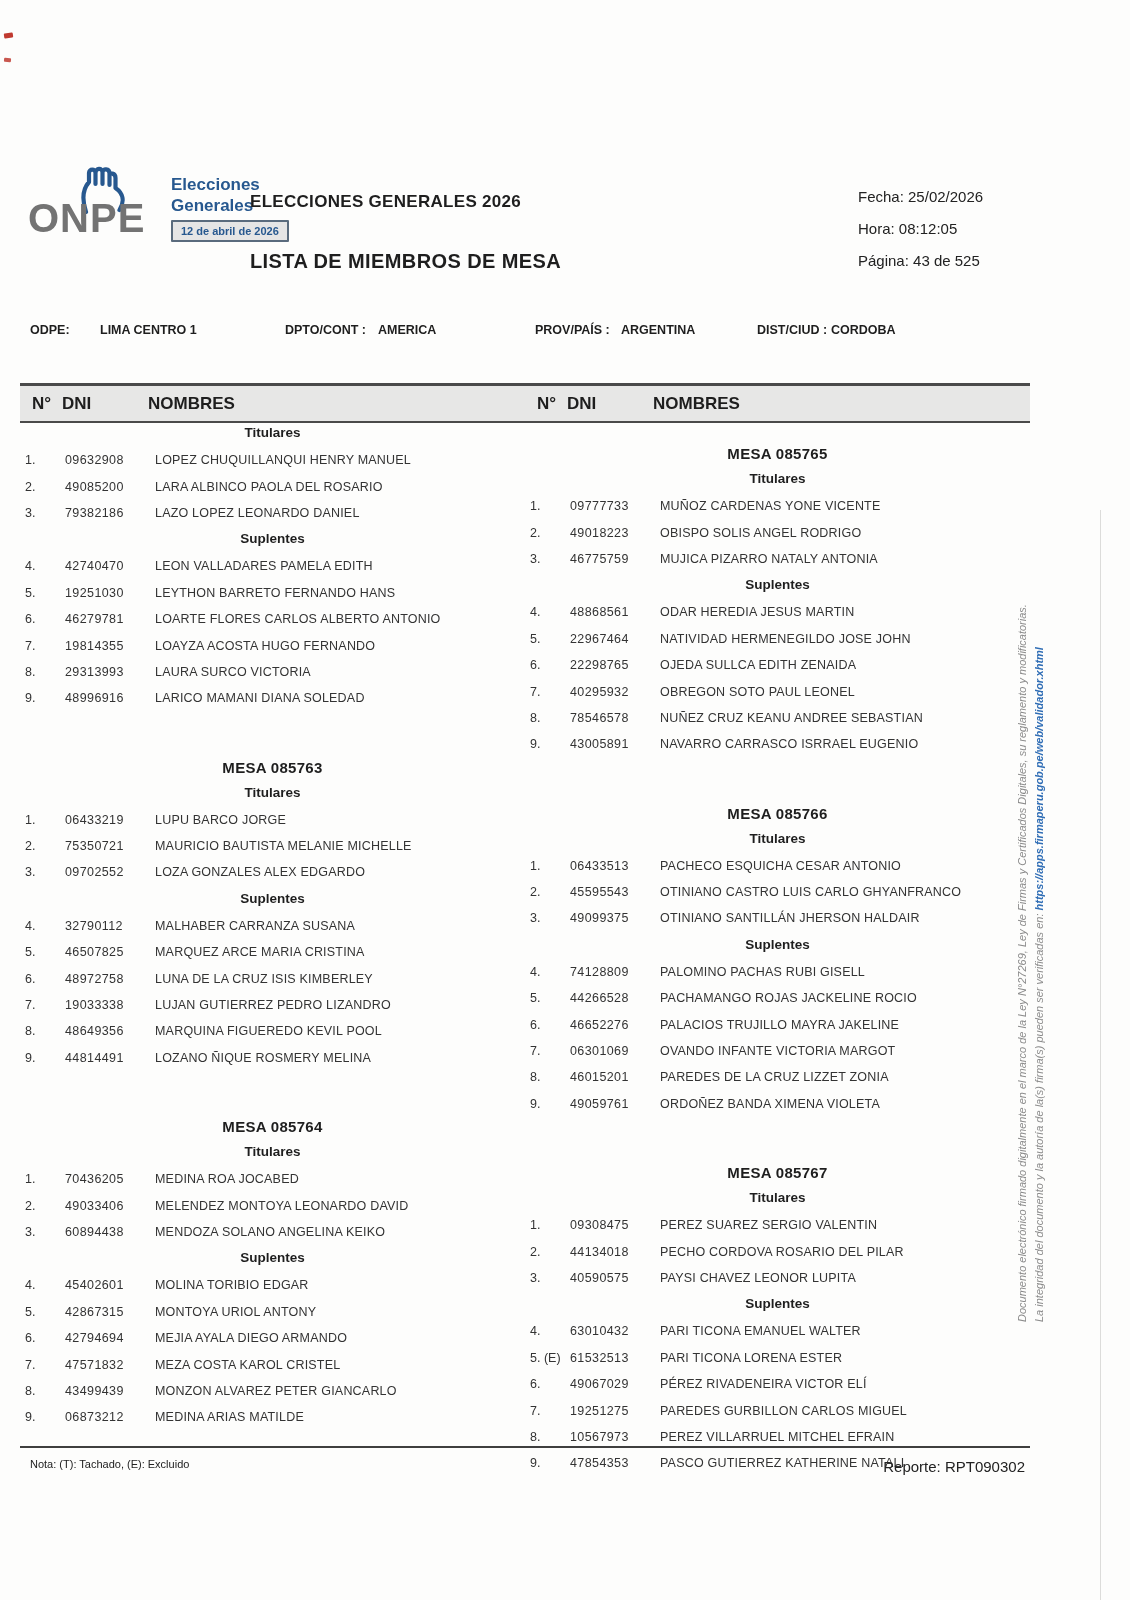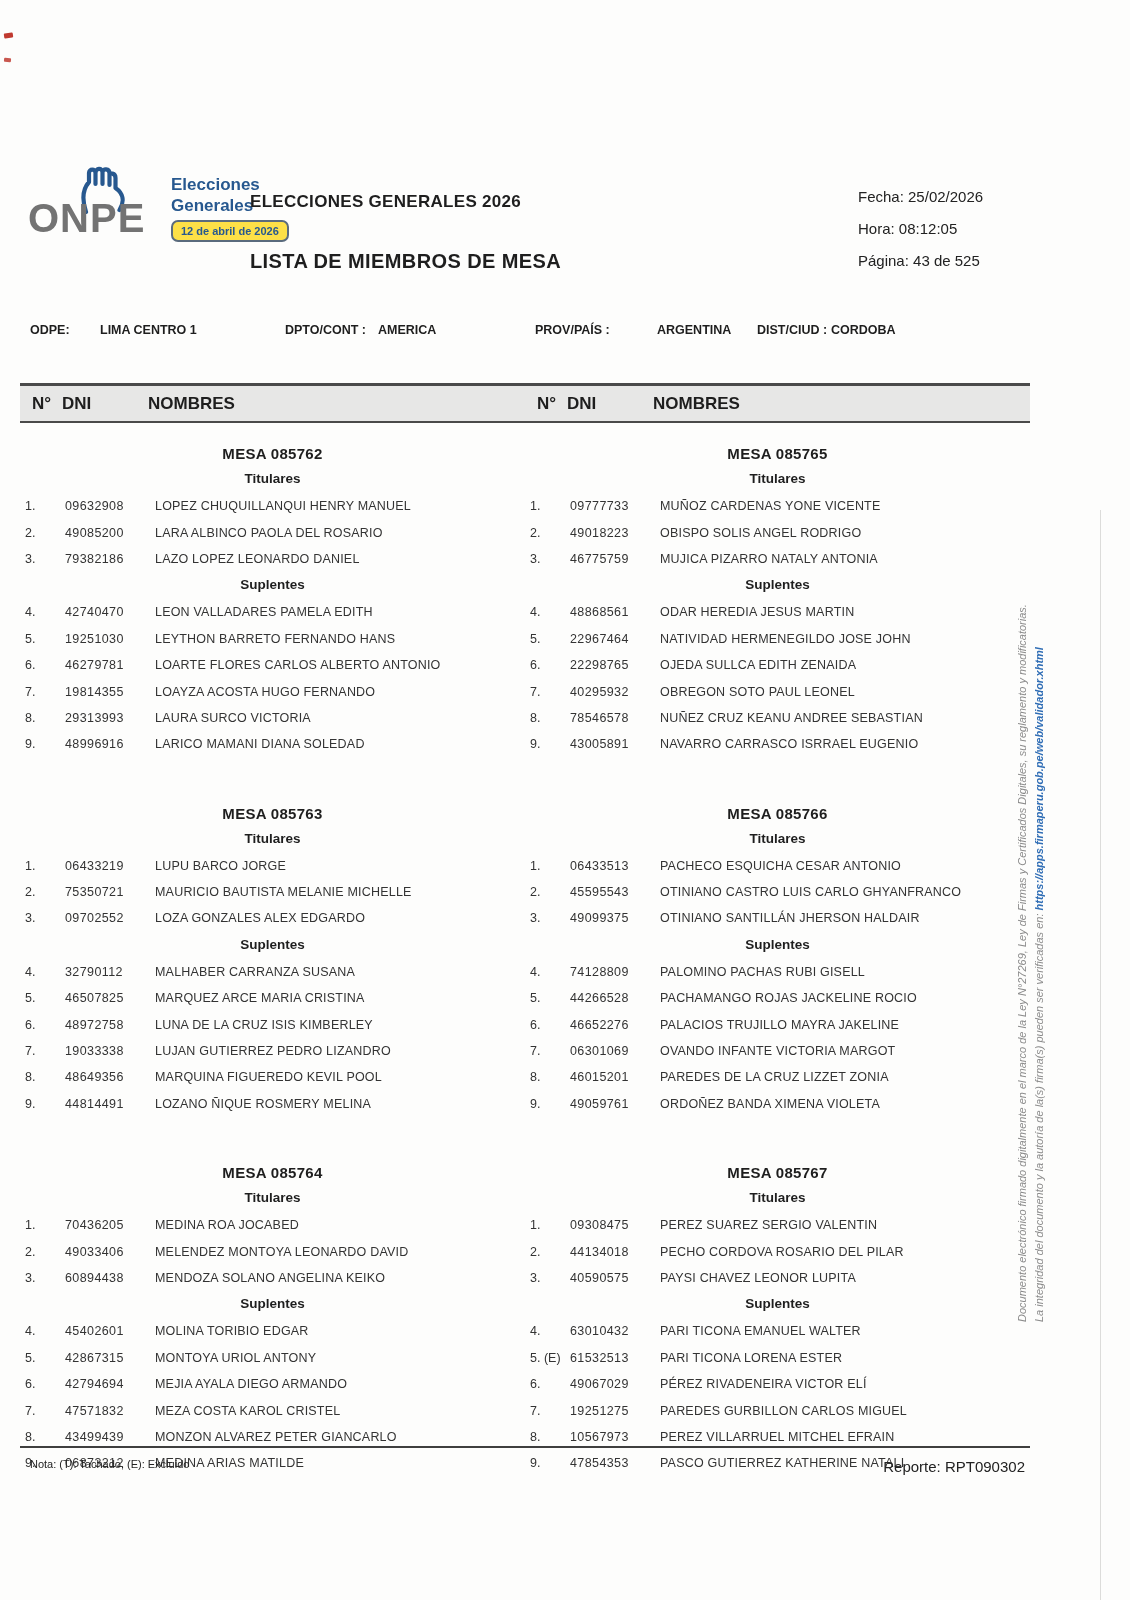--- a/index.html
+++ b/index.html
@@ -21,38 +21,38 @@
   .logo-wrap{position:absolute;left:28px;top:168px;width:230px;height:90px;}
   .logo-acronym{
     position:absolute;left:0;top:28px;
     font-size:40px;font-weight:bold;color:#737373;letter-spacing:1px;
   }
   .logo-hand{position:absolute;left:46px;top:-4px;}
   .logo-tagline{position:absolute;left:143px;top:6px;line-height:21px;
     font-size:17px;font-weight:bold;color:#27588f;}
   .logo-badge{
     position:absolute;left:143px;top:52px;
-    border:2px solid #5a6b7d;border-radius:7px;
+    border:2px solid #5a6b7d;border-radius:1px;
     padding:3px 8px;font-size:11px;font-weight:bold;color:#27588f;
-    background:#fde047;white-space:nowrap;
+    background:#e5e5e5;white-space:nowrap;
   }
   .doc-title-1{position:absolute;left:250px;top:192px;width:560px;text-align:left;
     font-size:17px;font-weight:bold;color:#1e1e1e;letter-spacing:.3px;}
   .doc-title-2{position:absolute;left:250px;top:250px;width:560px;text-align:left;
     font-size:20px;font-weight:bold;color:#1e1e1e;letter-spacing:.4px;}
   .meta{position:absolute;left:858px;top:188px;font-size:15px;color:#222;}
   .meta div{margin-bottom:15px;white-space:nowrap;}
 
   
   .info-row{position:absolute;top:323px;left:0;width:940px;height:20px;
     font-size:12.5px;font-weight:bold;color:#1e1e1e;}
   .info-row span{position:absolute;white-space:nowrap;}
   .i-odpe-l{left:30px;}  .i-odpe-v{left:100px;}
   .i-dpto-l{left:285px;} .i-dpto-v{left:378px;}
-  .i-prov-l{left:535px;} .i-prov-v{left:621px;margin-left:36px;}
+  .i-prov-l{left:535px;} .i-prov-v{left:621px;}
   .i-dist-l{left:757px;} .i-dist-v{left:831px;}
 
   
   .thead{
     position:absolute;left:20px;top:383px;width:1010px;height:35px;
     background:#e7e7e6;
     border-top:3px solid #4a4a4a;border-bottom:2px solid #4a4a4a;
     display:flex;
   }
   .thead-half{width:505px;display:flex;align-items:center;
@@ -142,21 +142,20 @@
     <div class="thead-half">
       <span class="th-num">N°</span>
       <span class="th-dni">DNI</span>
       <span class="th-nombres">NOMBRES</span>
     </div>
   </div>
 
   <div class="columns">
     <div class="col" id="col-left">
   <div class="mesa">
-    <div class="mesa-title">MESA 085762</div>
     <div class="group-label label-tit">Titulares</div>
     <div class="rows rows-titulares">
   <div class="row">
     <span class="c-num">1.</span>
     <span class="c-dni">09632908</span>
     <span class="c-name">LOPEZ CHUQUILLANQUI HENRY MANUEL</span>
   </div>
 
   <div class="row">
     <span class="c-num">2.</span>

